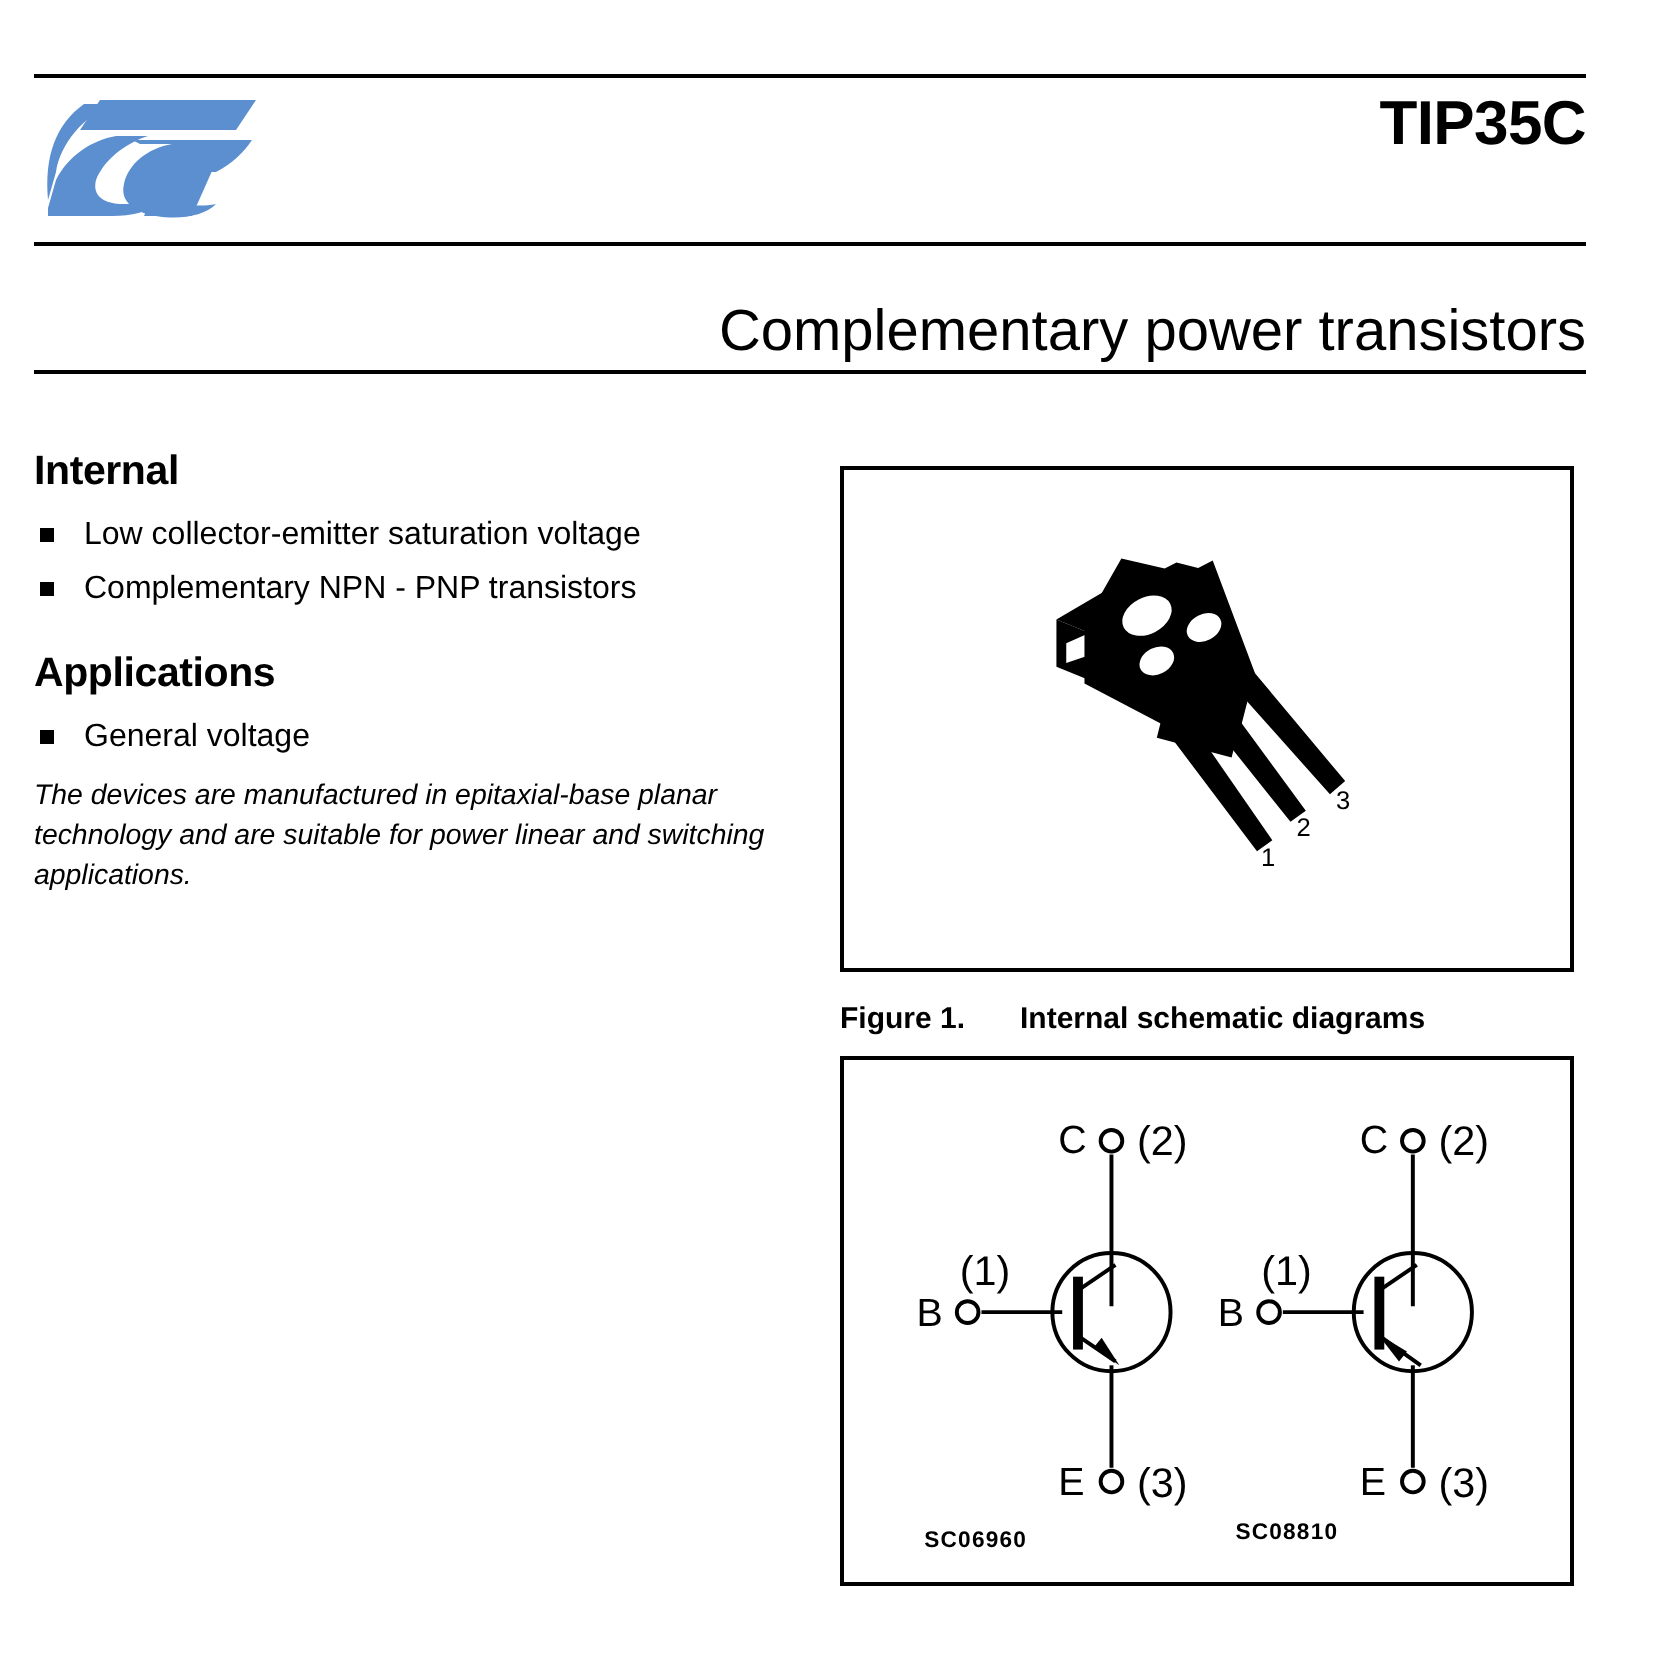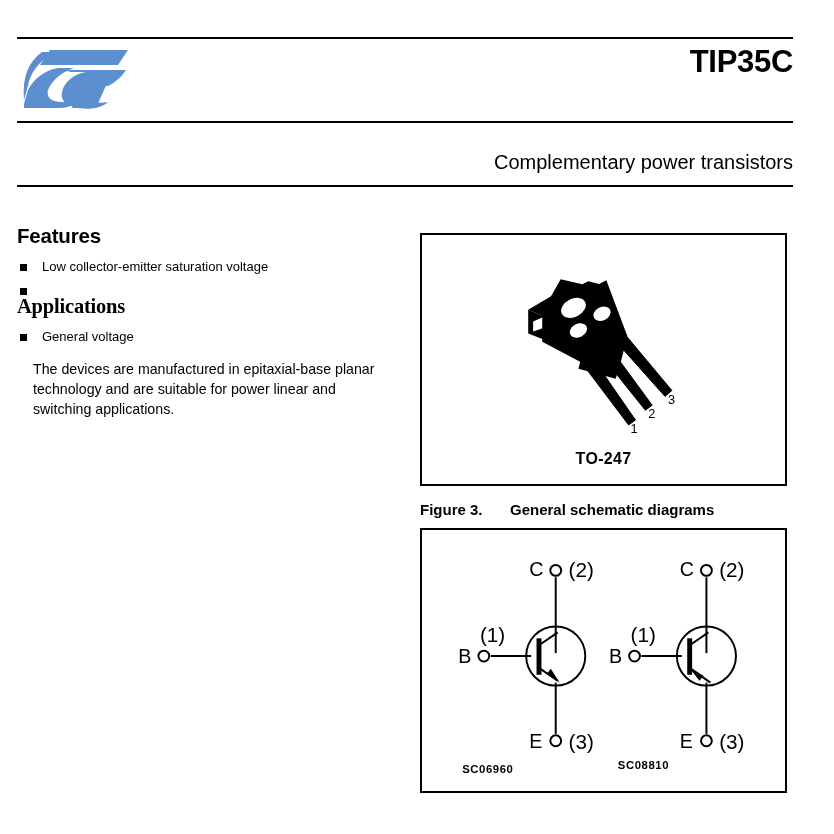--- a/index.html
+++ b/index.html
@@ -51,21 +51,21 @@
     font-size: 31px;
     font-weight: bold;
     line-height: 1.16;
     letter-spacing: -0.3px;
   }
 
   #doc-title {
     position: absolute;
     right: 41px;
     top: 152px;
-    font-size: 20px;
+    font-size: 29px;
     line-height: 1;
     white-space: nowrap;
   }
 
   
   #left-col {
     position: absolute;
     left: 17px;
     top: 224px;
     width: 375px;
@@ -77,38 +77,39 @@
     letter-spacing: -0.2px;
   }
   .bullet-list {
     list-style: none;
     margin: 0;
     padding: 0;
   }
   .bullet-list li {
     position: relative;
     padding-left: 25px;
-    font-size: 13px;
+    font-size: 16px;
     line-height: 1.0;
     margin-bottom: 11px;
   }
   .bullet-list li .sq {
     position: absolute;
     left: 3px;
     top: 4px;
     width: 7px;
     height: 7px;
     background: #000;
   }
-  #applications-head { margin-top: 22px; font-family: Liberation Serif, serif; }
+  #applications-head { margin-top: 22px; }
   #description-head  { margin-top: 27px; }
   #description-body {
     font-size: 14.2px;
     line-height: 1.42;
-    margin: 16px;
+    margin: 0;
+    font-style: italic;
   }
 
   
   #package-box {
     position: absolute;
     left: 420px;
     top: 233px;
     width: 367px;
     height: 253px;
     border: 2px solid #000;
@@ -184,28 +185,29 @@
   </svg>
 
   <div id="part-numbers">
     <div>TIP35C</div>
   </div>
 
   <div id="doc-title">Complementary power transistors</div>
 
   <div id="left-col">
 
-    <h2 class="sect-head">Features</h2>
+    <h2 class="sect-head">Internal</h2>
     <ul class="bullet-list">
       <li>
         <span class="sq"></span>
         <span>Low collector-emitter saturation voltage</span>
       </li>
       <li>
         <span class="sq"></span>
+        <span>Complementary NPN - PNP transistors</span>
       </li>
     </ul>
 
     <h2 class="sect-head" id="applications-head">Applications</h2>
     <ul class="bullet-list">
       <li>
         <span class="sq"></span>
         <span>General voltage</span>
       </li>
     </ul>
@@ -239,25 +241,24 @@
       <ellipse cx="153" cy="74" rx="14" ry="10" transform="rotate(-27 153 74)" fill="#fff" stroke="#000" stroke-width="1.5"></ellipse>
 
       <ellipse cx="182" cy="80" rx="10" ry="7.5" transform="rotate(-27 182 80)" fill="#fff" stroke="#000" stroke-width="1.5"></ellipse>
 
       <ellipse cx="158" cy="97" rx="10" ry="7.5" transform="rotate(-27 158 97)" fill="#fff" stroke="#000" stroke-width="1.5"></ellipse>
 
       <text x="249" y="172" font-family="Liberation Sans, sans-serif" font-size="13" fill="#000">3</text>
       <text x="229" y="186" font-family="Liberation Sans, sans-serif" font-size="13" fill="#000">2</text>
       <text x="211" y="201" font-family="Liberation Sans, sans-serif" font-size="13" fill="#000">1</text>
     </svg>
-    <div id="package-label">TO-247</div>
   </div>
 
   <div id="figure-caption">
-    <span class="fignum">Figure 3.</span><span>General schematic diagrams</span>
+    <span class="fignum">Figure 1.</span><span>Internal schematic diagrams</span>
   </div>
 
   <div id="schematic-box">
     <svg id="schematic-art" viewBox="0 0 367 265">
       <g stroke="#000" fill="none" stroke-width="2">
 
         <g>
 
           <line x1="135" y1="48" x2="135" y2="125"></line>
           <circle cx="135" cy="41" r="5.5" fill="#fff"></circle>

